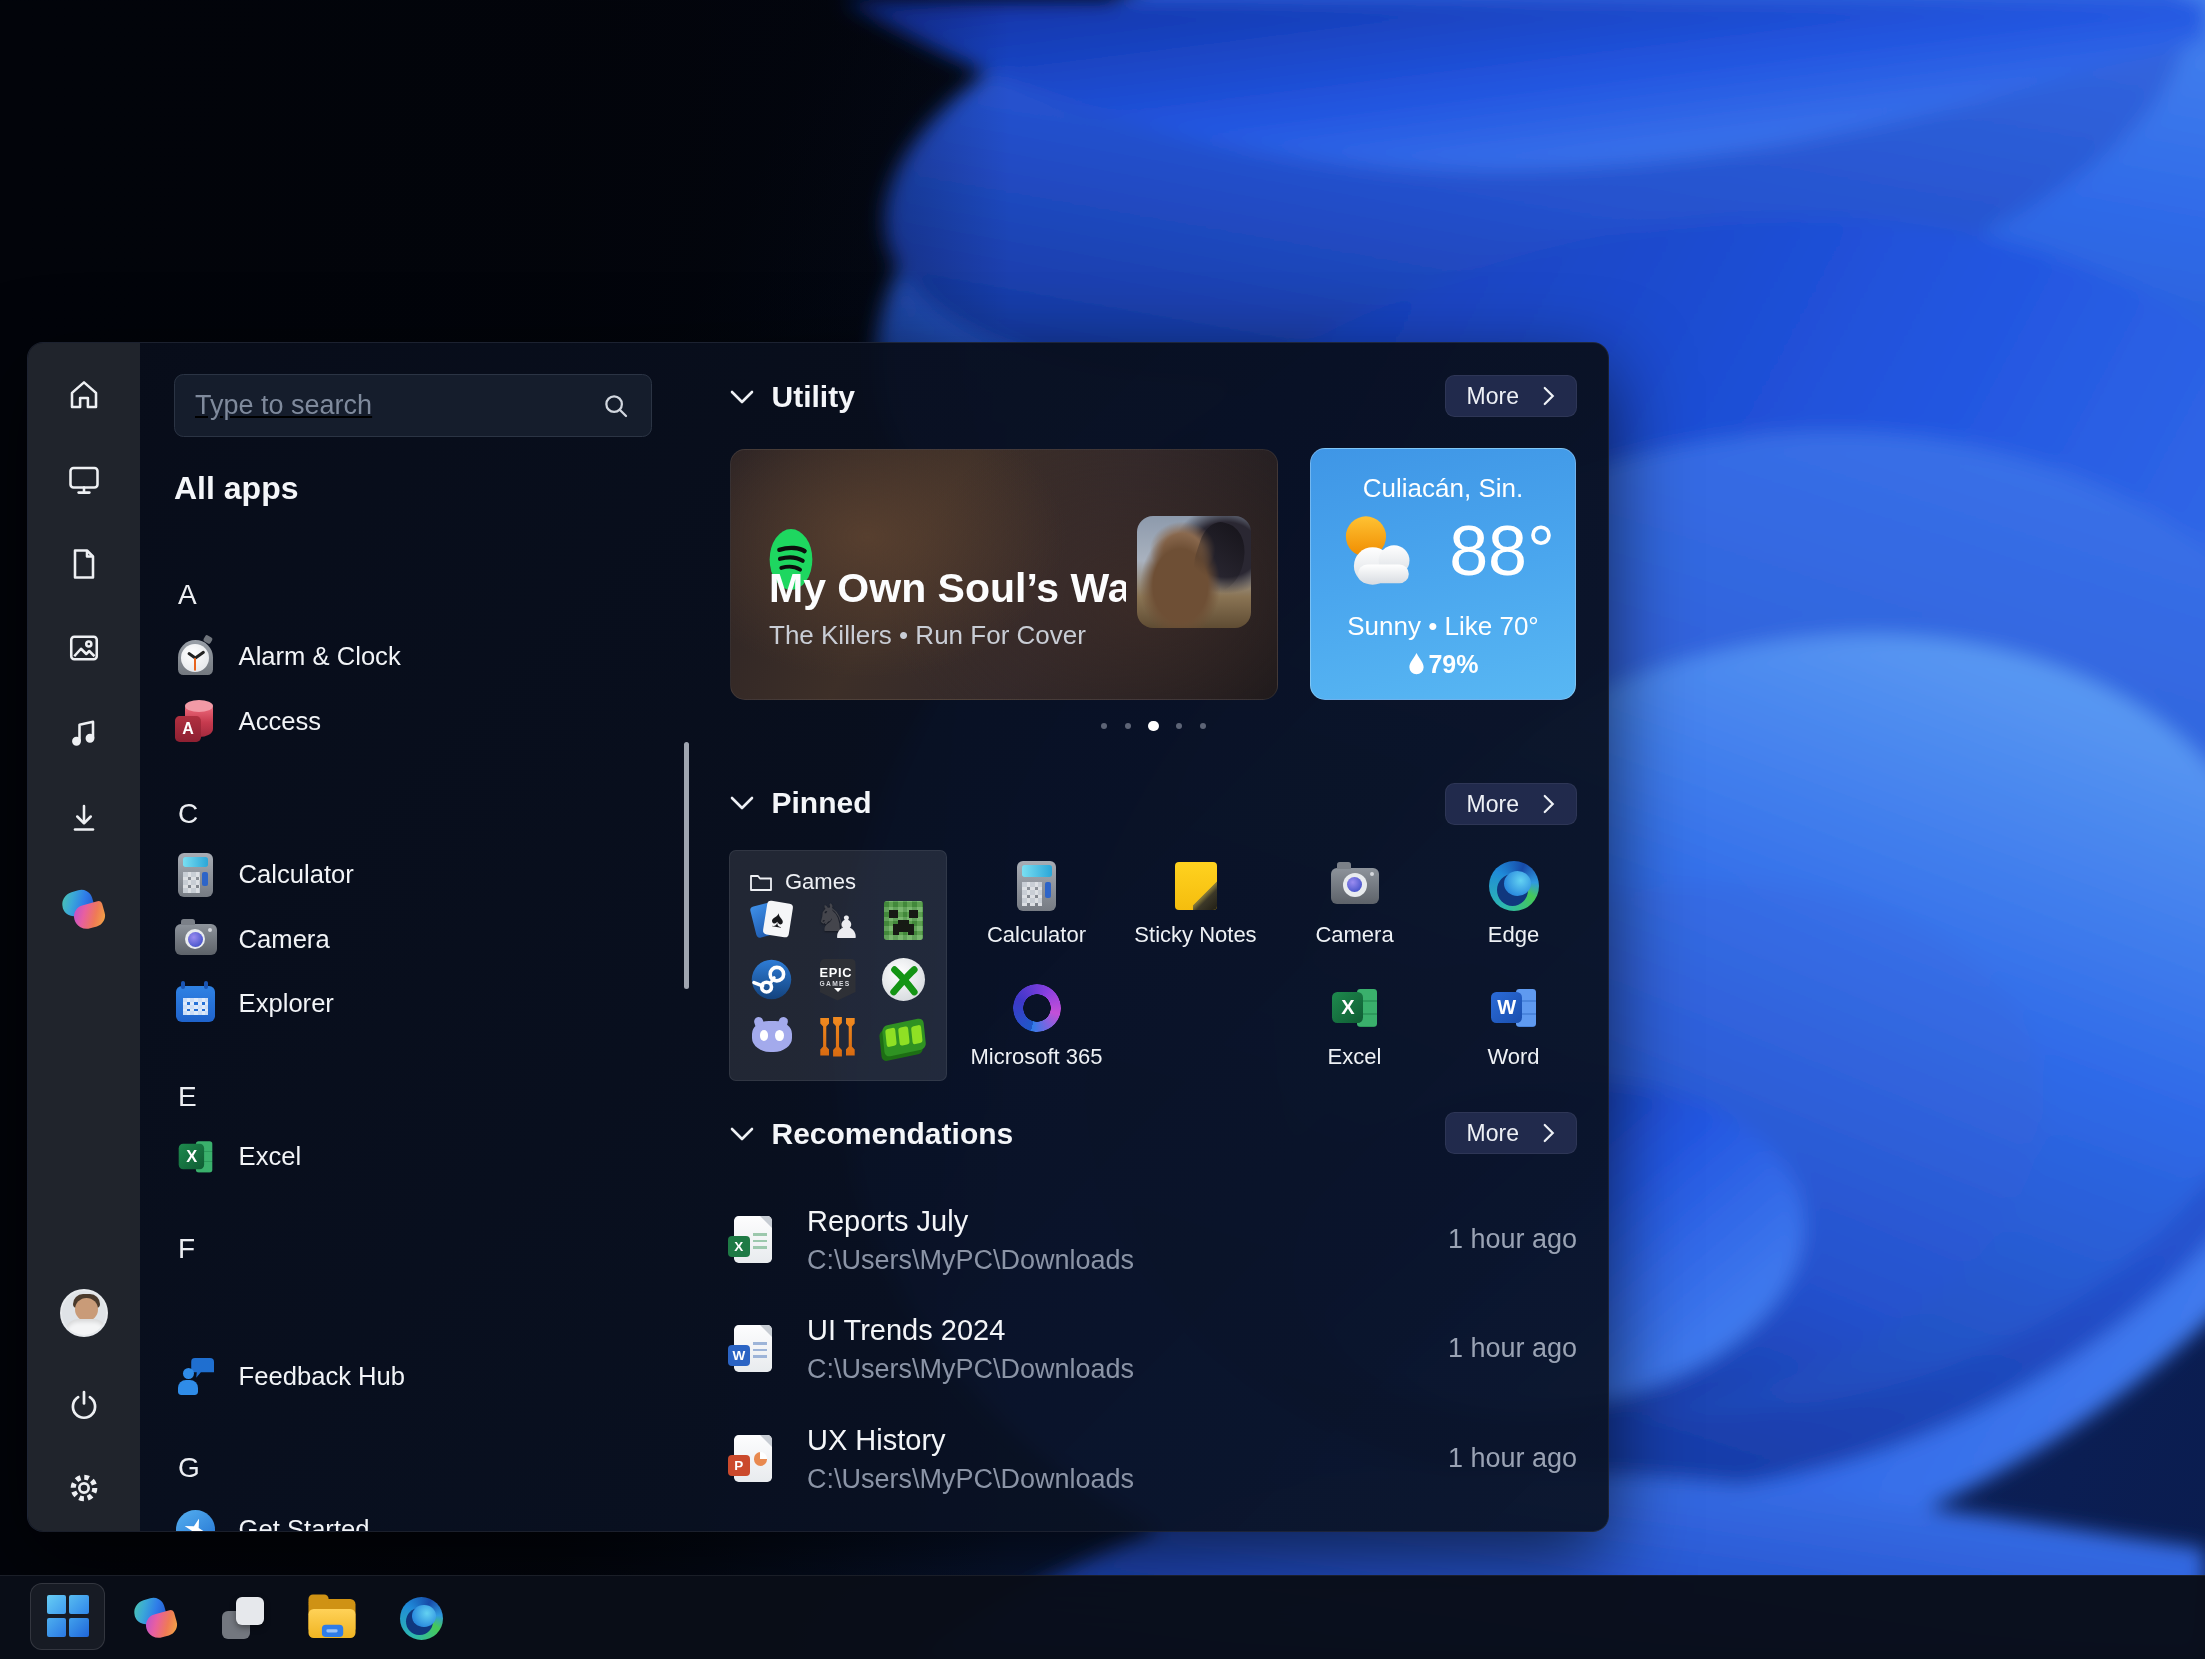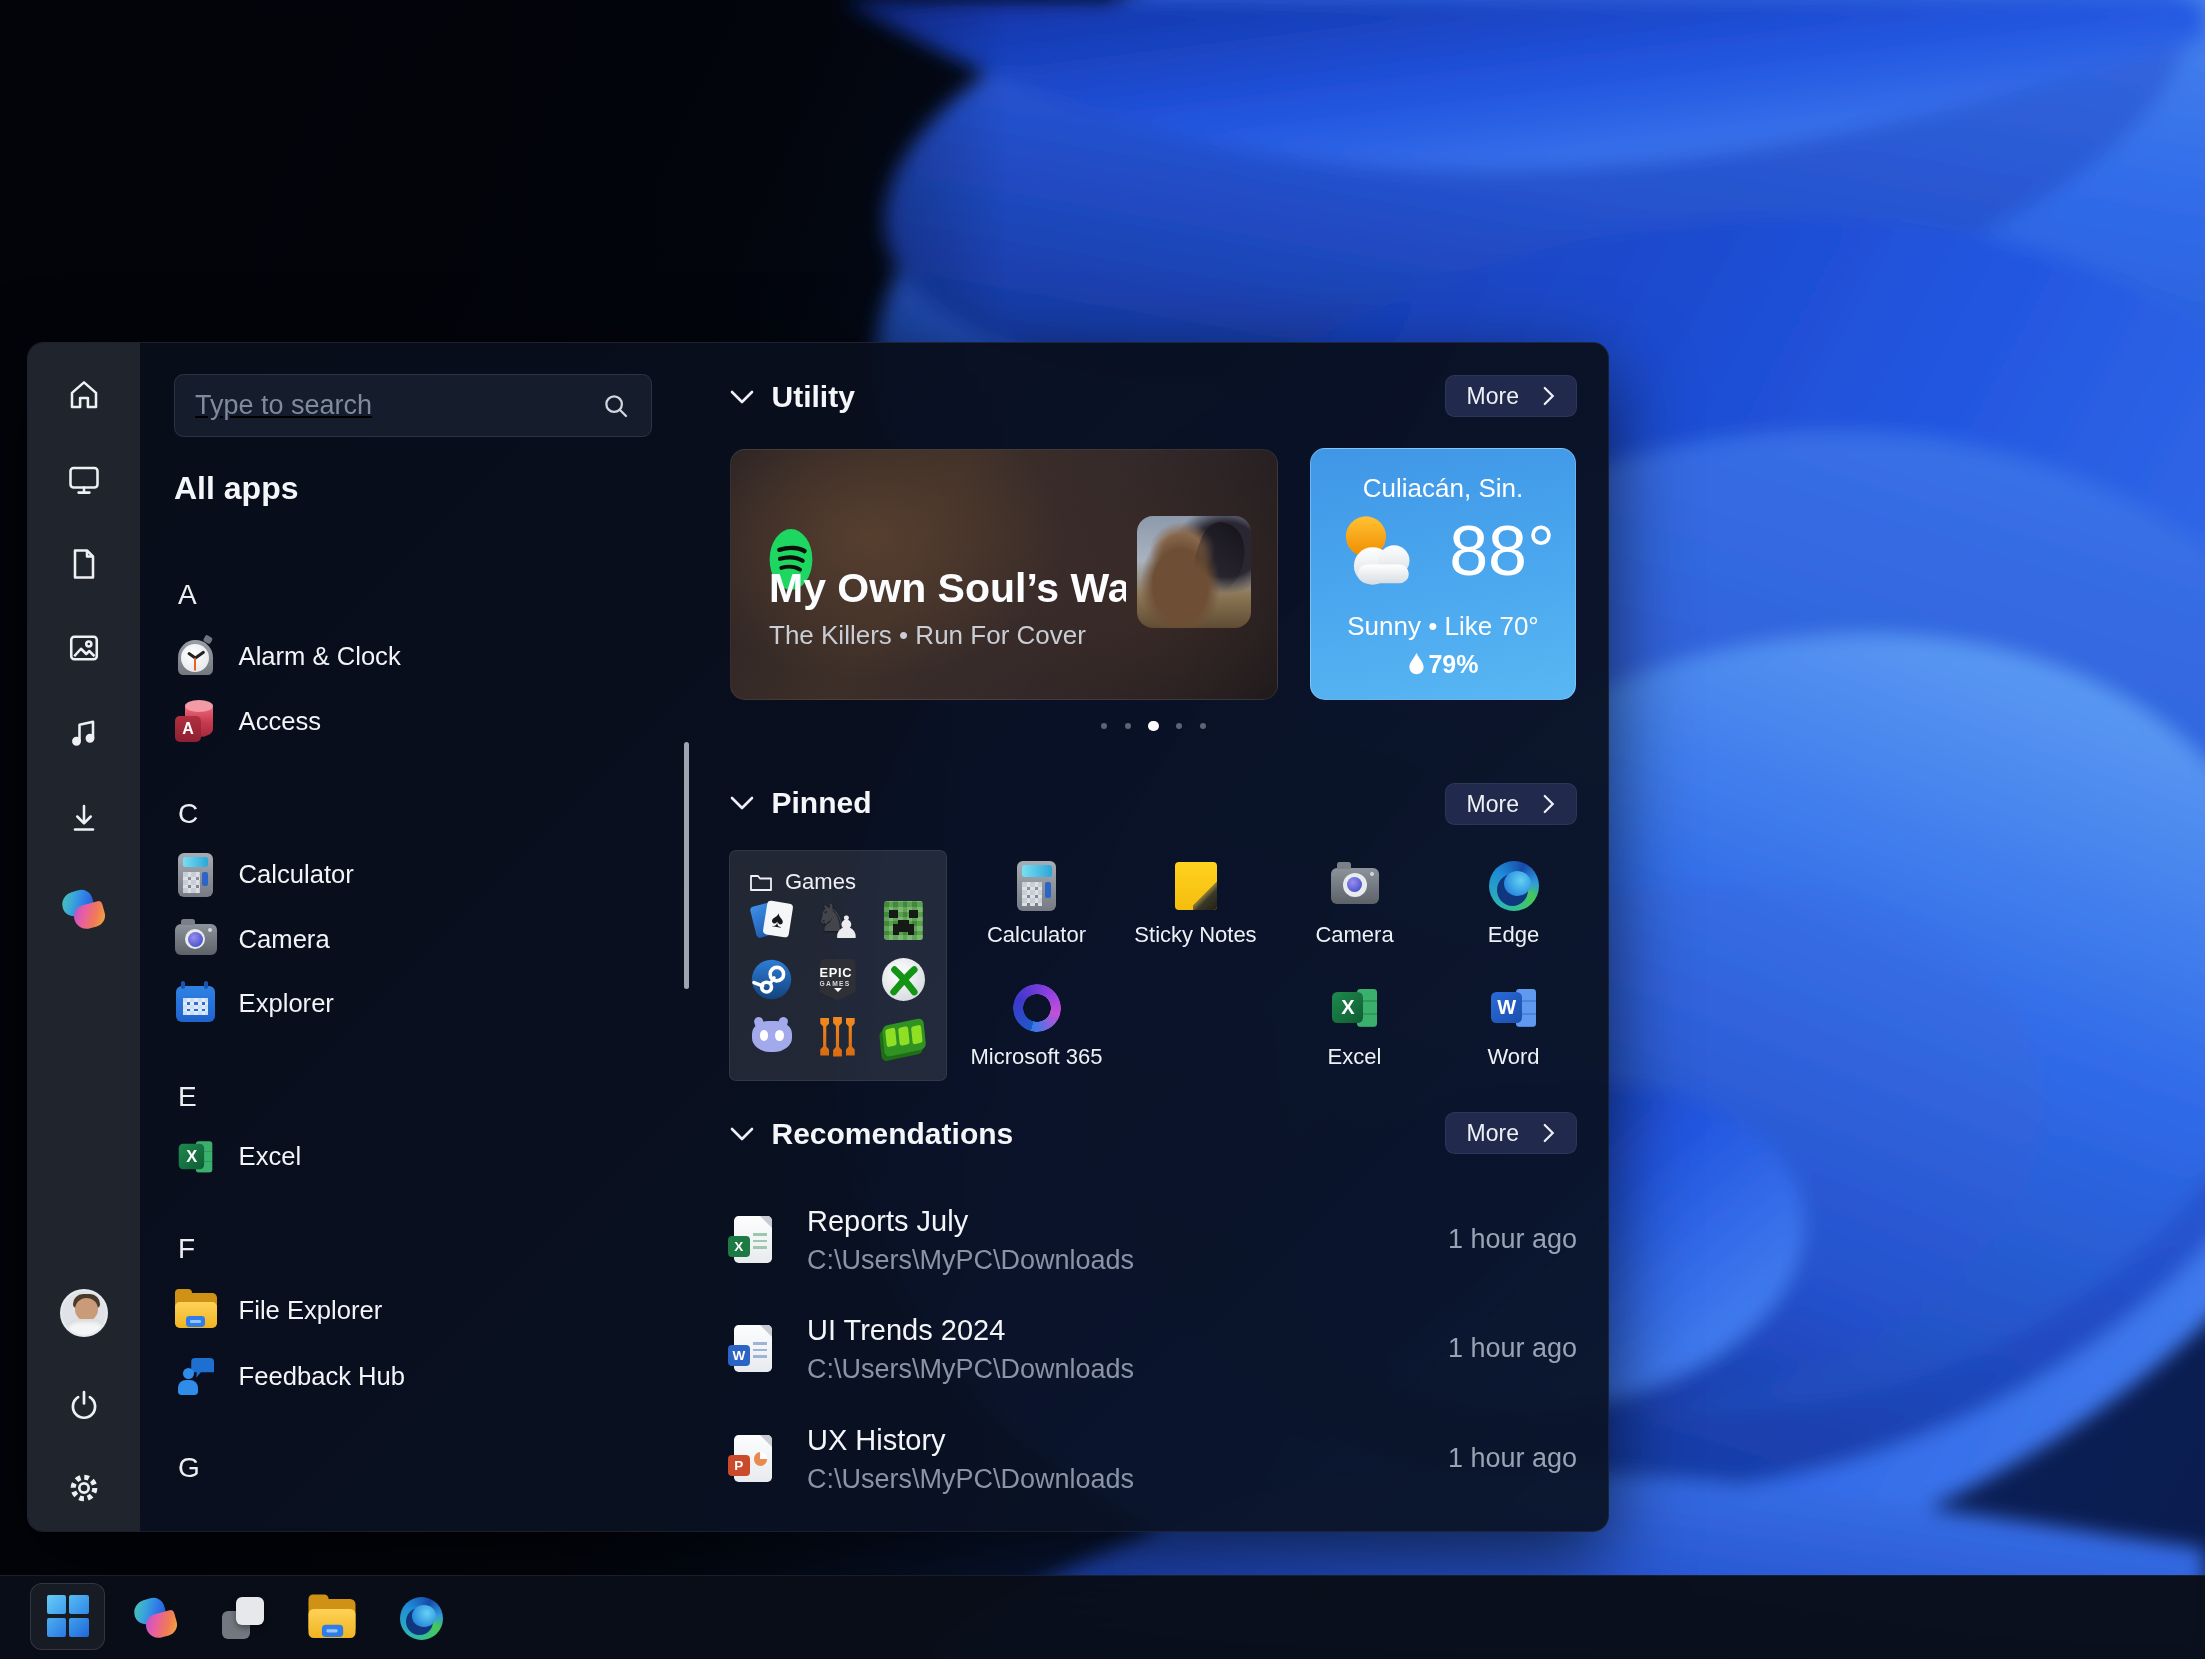--- a/index.html
+++ b/index.html
@@ -534,42 +534,40 @@
     <div class="aic">
       <div class="off excel small">
           <div class="back"></div>
           <div class="front">X</div>
         </div>
     </div>
     <div class="app-label">Excel</div>
   </div>
 
   <div class="sec-letter" style="top:890px">F</div>
-  <div class="app-row" style="top:935px">
-    <div class="aic">
-      <div class="folder">
-          <div class="bk"></div>
-          <div class="ft"></div>
-          <div class="pocket"></div>
-        </div>
-    </div>
-    <div class="app-label">File Explorer</div>
-  </div>
   <div class="app-row" style="top:1001px">
     <div class="aic">
       <div class="fbh">
           <div class="bub"></div>
           <div class="phead"></div>
           <div class="person"></div>
         </div>
     </div>
     <div class="app-label">Feedback Hub</div>
   </div>
 
   <div class="sec-letter" style="top:1109px">G</div>
+  <div class="app-row" style="top:1154px">
+    <div class="aic">
+      <div class="gs">
+          <div class="star"></div>
+        </div>
+    </div>
+    <div class="app-label">Get Started</div>
+  </div>
 
   <div class="apps-scrollbar"></div>
 
   <div class="hdr" style="top:32px">
     <svg class="chev-d" viewBox="0 0 24 14" fill="none" stroke="#eef0f4" stroke-width="2.6" stroke-linecap="round" stroke-linejoin="round">
       <path d="M2 2 L12 12 L22 2"></path>
     </svg>
     <div class="title">Utility</div>
   </div>
   <div class="more-btn" style="top:32px">

